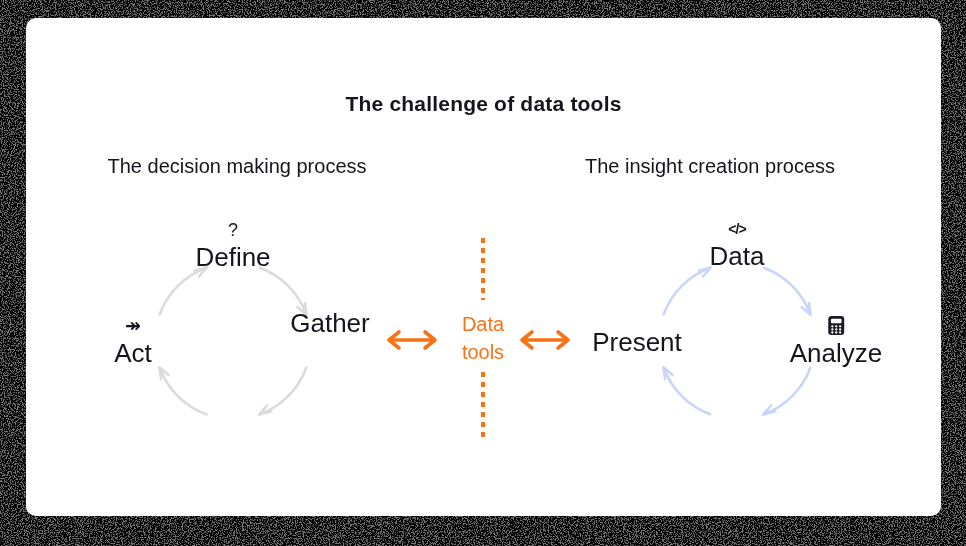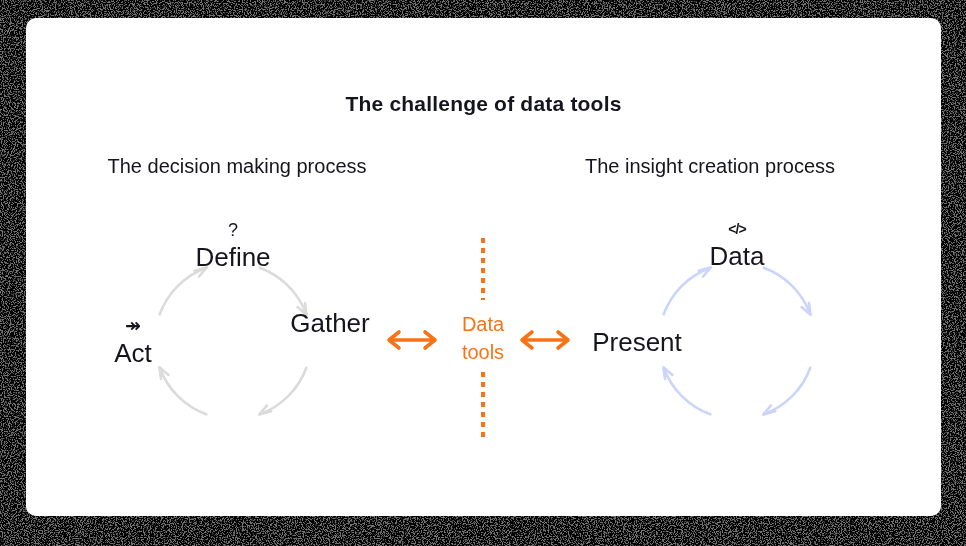--- a/index.html
+++ b/index.html
@@ -119,20 +119,38 @@
     <div class="node-label">Act</div>
   </div>
 
   <div class="node" style="left:711px;top:226px">
     <div class="node-icon glyph-code">
         <span>&lt;/&gt;</span>
       </div>
     <div class="node-label">Data</div>
   </div>
 
+  <div class="node" style="left:810px;top:323px">
+    <div class="node-icon">
+      <svg class="icon-svg" width="17" height="20" viewBox="0 0 17 20">
+        <rect class="icon-dark" x="0.5" y="0.5" width="16" height="19" rx="3.2"></rect>
+        <rect x="3.2" y="3.2" width="10.6" height="4.6" rx="1.2" fill="#FFFFFF"></rect>
+        <circle cx="4.6" cy="10.8" r="1.15" fill="#FFFFFF"></circle>
+          <circle cx="8.5" cy="10.8" r="1.15" fill="#FFFFFF"></circle>
+          <circle cx="12.4" cy="10.8" r="1.15" fill="#FFFFFF"></circle>
+        <circle cx="4.6" cy="13.9" r="1.15" fill="#FFFFFF"></circle>
+          <circle cx="8.5" cy="13.9" r="1.15" fill="#FFFFFF"></circle>
+          <circle cx="12.4" cy="13.9" r="1.15" fill="#FFFFFF"></circle>
+        <circle cx="4.6" cy="17.0" r="1.15" fill="#FFFFFF"></circle>
+          <circle cx="8.5" cy="17.0" r="1.15" fill="#FFFFFF"></circle>
+          <circle cx="12.4" cy="17.0" r="1.15" fill="#FFFFFF"></circle>
+      </svg>
+    </div>
+    <div class="node-label">Analyze</div>
+  </div>
 
 
   <div class="node" style="left:611px;top:324px">
     <div class="node-label">Present</div>
   </div>
 
   <div class="dotted-seg" style="left:457px;top:220px;height:62px"></div>
   <div class="dotted-seg" style="left:457px;top:354px;height:66px"></div>
 
   <div class="center-label" style="left:457px;top:320px">

